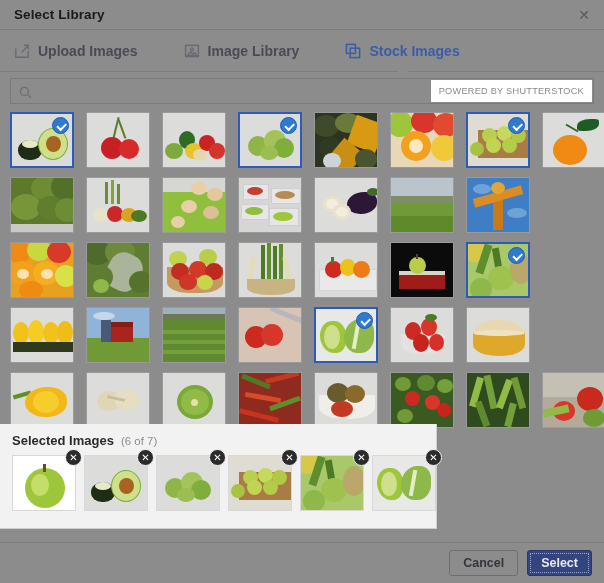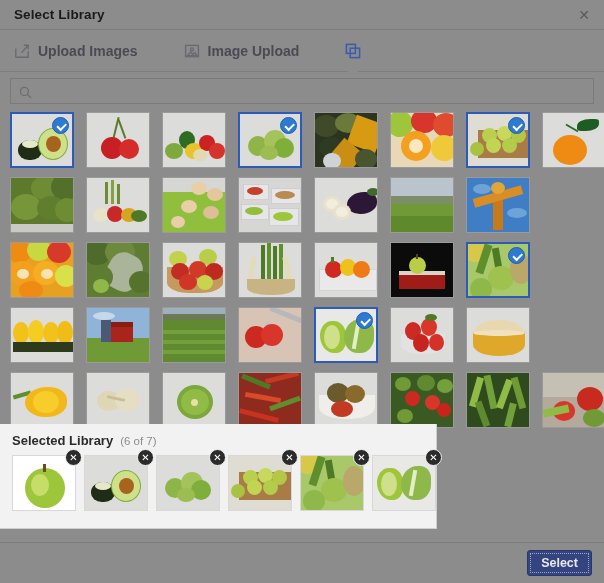--- a/index.html
+++ b/index.html
@@ -332,42 +332,44 @@
     </div>
 
     <div class="tab">
       <span class="tab-icon">
         <svg viewBox="0 0 16 16" width="16" height="16" fill="none" stroke="currentColor" stroke-width="1.4">
           <rect x="1.6" y="2.4" width="12.8" height="11.2"></rect>
           <circle cx="8" cy="6.4" r="1.5"></circle>
           <path d="M3.4 12.4 6.6 9l2.2 2.1 2-1.6 2 2.9z"></path>
         </svg>
       </span>
-      <span class="tab-label">Image Upload</span>
+      <span class="tab-label">Image Library</span>
     </div>
 
     <div class="tab active">
       <span class="tab-icon">
         <svg viewBox="0 0 16 16" width="16" height="16" fill="none" stroke="currentColor" stroke-width="1.5">
           <rect x="1.4" y="1.4" width="9" height="9"></rect>
           <rect x="5.2" y="5.2" width="9.4" height="9.4"></rect>
         </svg>
       </span>
+      <span class="tab-label">Stock Images</span>
     </div>
 
   </div>
 
   <div class="search-wrap">
     <div class="search-field">
       <span class="search-icon">
         <svg viewBox="0 0 13 13" width="13" height="13" fill="none" stroke="currentColor" stroke-width="1.3">
           <circle cx="5.4" cy="5.4" r="4"></circle>
           <path d="M8.4 8.4 12 12"></path>
         </svg>
       </span>
+      <span class="powered">POWERED BY SHUTTERSTOCK</span>
     </div>
   </div>
 
   <div class="grid-area" id="grid-area">
       <div class="grid-row">
         <div class="thumb selected" title="avocado halves">
           <span class="art" style="background:#dcdcda">
             <span class="blob" style="left:6px;top:26px;width:24px;height:20px;background:#1f2d17;border-radius:50% 50% 45% 45%"></span>
             <span class="blob" style="left:10px;top:26px;width:16px;height:8px;background:#e6e9c8;border-radius:50%"></span>
             <span class="blob" style="left:26px;top:14px;width:30px;height:32px;background:#7fae3a;border-radius:50%"></span>
@@ -731,21 +733,21 @@
             <span class="blob" style="left:10px;top:28px;width:22px;height:20px;background:#d8362a"></span>
             <span class="band" style="left:0px;top:34px;width:26px;height:8px;background:#8fbb46;transform:rotate(-12deg)"></span>
             <span class="blob" style="left:40px;top:36px;width:22px;height:18px;background:#6f9a36"></span>
           </span>
         </div>
       </div>
     </div>
 
   <div class="tray">
     <div class="tray-head">
-      <span class="tray-title">Selected Library</span>
+      <span class="tray-title">Selected Images</span>
       <span class="tray-count">(6 of 7)</span>
     </div>
     <div class="tray-items" id="tray-items">
         <div class="tray-thumb-wrap">
           <div class="tray-thumb" title="green apple">
             <span class="art" style="background:#ffffff">
               <span class="blob" style="left:12px;top:12px;width:40px;height:40px;background:#9ec63b"></span>
               <span class="blob" style="left:18px;top:18px;width:18px;height:22px;background:#c6dd6a"></span>
               <span class="band" style="left:30px;top:8px;width:3px;height:8px;background:#6a4a1e"></span>
             </span>
@@ -811,16 +813,17 @@
               <span class="blob" style="left:28px;top:10px;width:30px;height:34px;background:#8fb84a;border-radius:60% 40% 50% 50%"></span>
               <span class="band" style="left:38px;top:14px;width:4px;height:26px;background:#e3eec4;transform:rotate(10deg)"></span>
             </span>
           </div>
           <div class="tray-x">✕</div>
         </div>
       </div>
   </div>
 
   <div class="dlg-footer">
+    <div class="btn btn-cancel">Cancel</div>
     <div class="btn btn-select">Select</div>
   </div>
 
 </div>
 
 </body></html>

